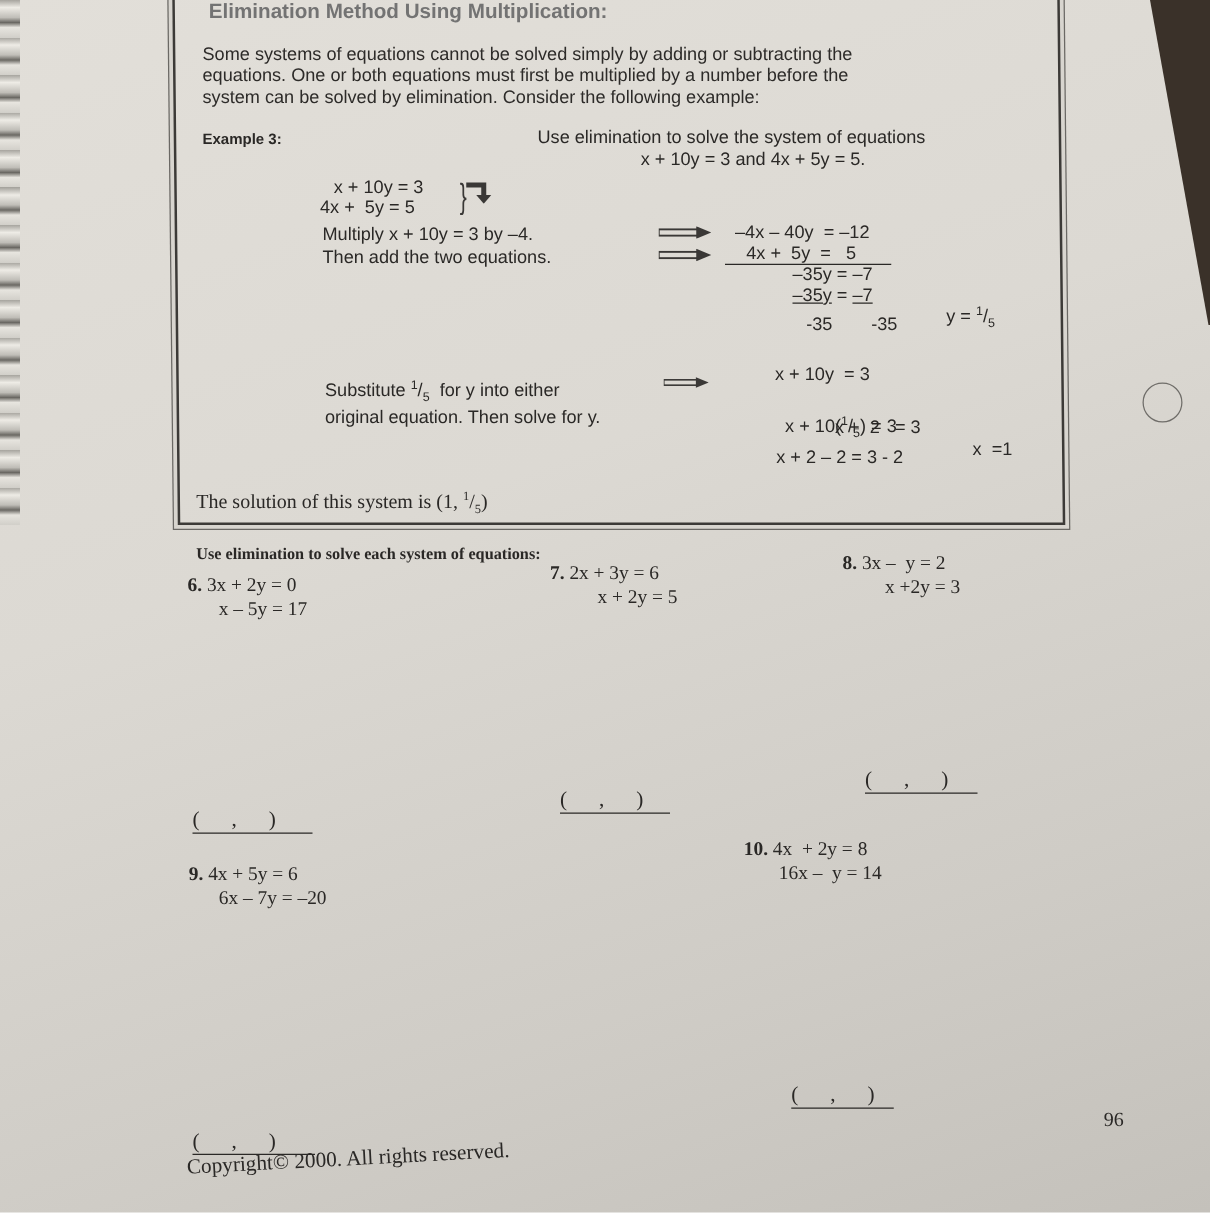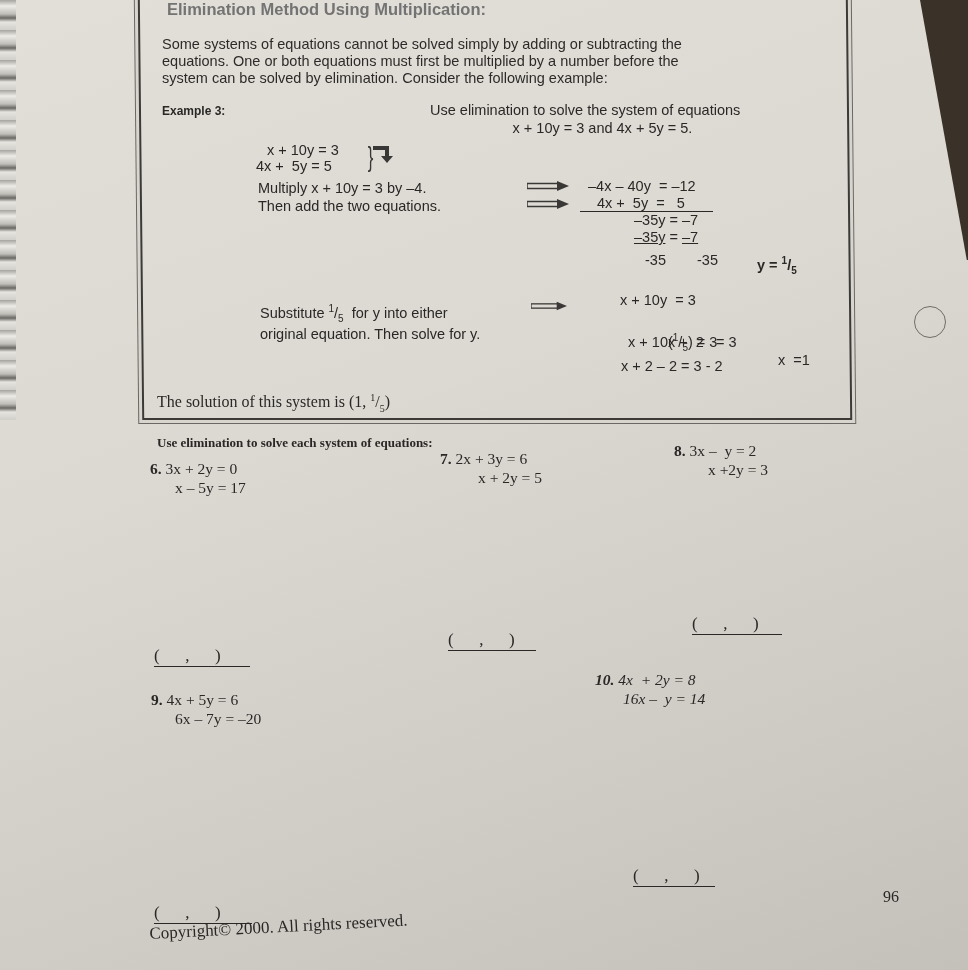--- a/index.html
+++ b/index.html
@@ -101,21 +101,21 @@
 <div class="abs sans eqn" style="left:597px; top:195px; white-space:pre;">4x +  5y  =   5</div>
 <div class="hr" style="left:580px; top:211px; width:133px;"></div>
 <div class="abs sans eqn" style="left:634px; top:212px;">–35y = –7</div>
 <div class="abs sans eqn" style="left:634px; top:229px;">
   <span class="underline">–35y</span>
   <span>=</span>
   <span class="underline">–7</span>
 </div>
 <div class="abs sans eqn" style="left:645px; top:252px;">-35</div>
 <div class="abs sans eqn" style="left:697px; top:252px;">-35</div>
-<div class="abs sans eqn" style="left:757px; top:252px;font-weight:bold;">
+<div class="abs sans eqn" style="left:757px; top:241px;">
   <span>y = </span><sup class="f">1</sup>/<sub class="f">5</sub>
 </div>
 
 <div class="abs sans step" style="left:260px; top:300px;">
   <span>Substitute </span><sup class="f">1</sup>/<sub class="f">5</sub><span style="white-space:pre">  for y into either</span>
 </div>
 <div class="abs sans step" style="left:260px; top:326px;">original equation.  Then solve for y.</div>
 <svg class="abs arrow-r" style="left:531px; top:301px; width:36px;" viewBox="0 0 42 10">
   <rect x="0" y="2.5" width="32" height="5" fill="none" stroke="#3a3836" stroke-width="1.5"></rect>
   <path d="M30 0 L42 5 L30 10 Z" fill="#3a3836"></path>
@@ -147,21 +147,21 @@
 <div class="abs serif prob" style="left:674px; top:441px;">
   <span class="num">8.</span>
   <span style="white-space:pre">3x –  y = 2</span><br>
   <span style="padding-left:34px">x +2y = 3</span>
 </div>
 <div class="abs serif prob" style="left:151px; top:690px;">
   <span class="num">9.</span>
   <span>4x + 5y = 6</span><br>
   <span style="padding-left:24px">6x – 7y = –20</span>
 </div>
-<div class="abs serif prob" style="left:595px; top:670px;font-style:italic;">
+<div class="abs serif prob" style="left:595px; top:670px;">
   <span class="num">10.</span>
   <span style="white-space:pre">4x  + 2y = 8</span><br>
   <span style="padding-left:28px; white-space:pre">16x –  y = 14</span>
 </div>
 
 <div class="blank serif" style="left:154px; top:648px; width:96px; white-space:pre;">(      ,      )</div>
 <div class="blank serif" style="left:448px; top:632px; width:88px; white-space:pre;">(      ,      )</div>
 <div class="blank serif" style="left:692px; top:616px; width:90px; white-space:pre;">(      ,      )</div>
 <div class="blank serif" style="left:633px; top:868px; width:82px; white-space:pre;">(      ,      )</div>
 <div class="blank serif" style="left:154px; top:905px; width:98px; white-space:pre;">(      ,      )</div>

